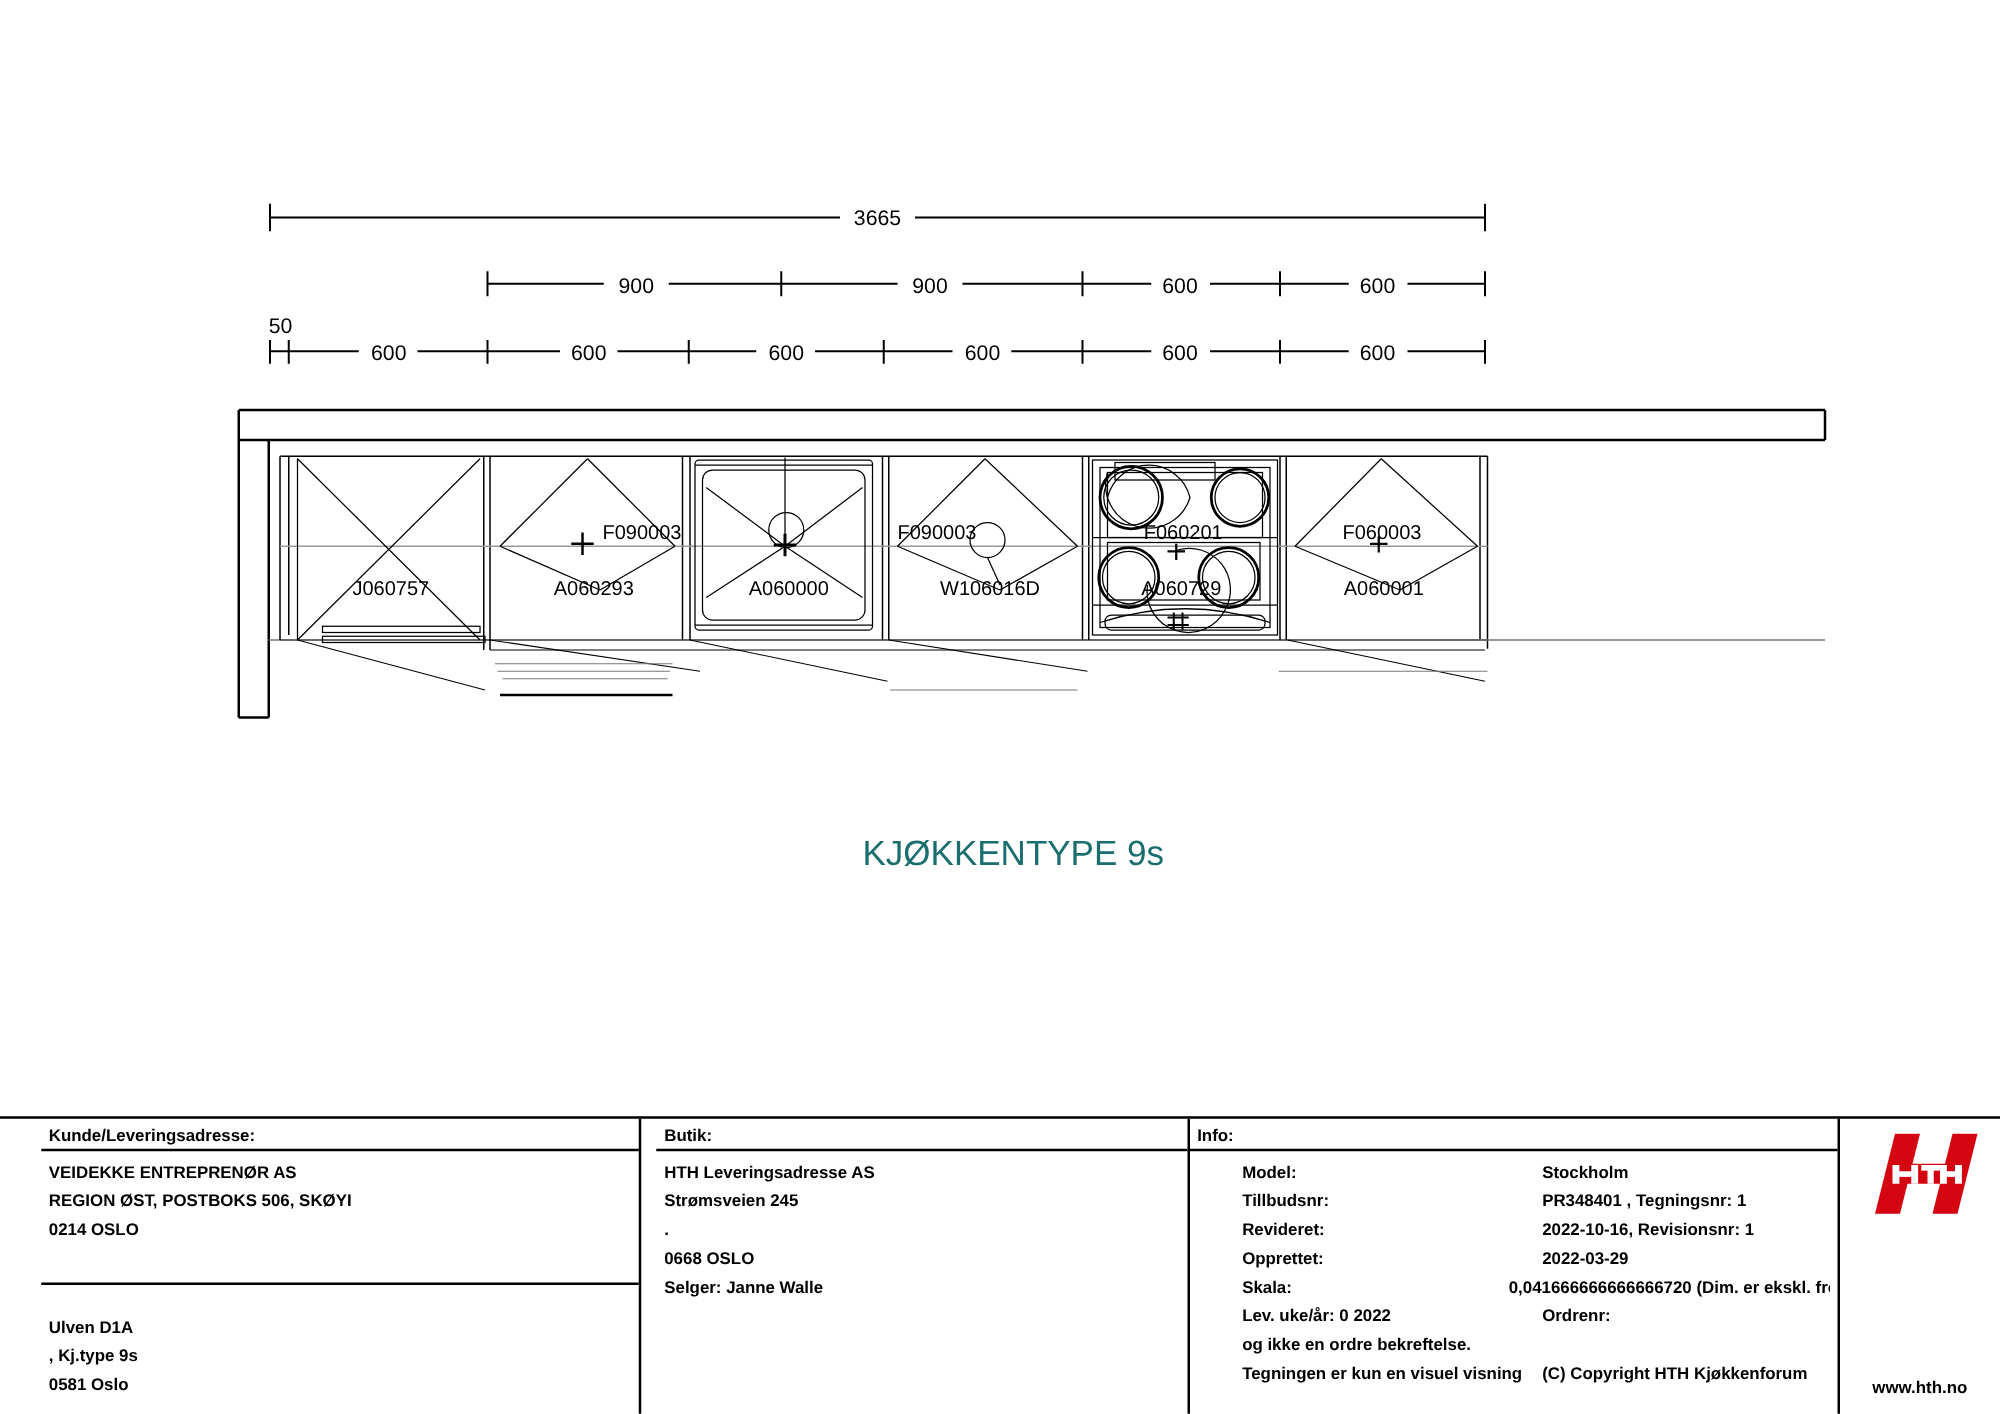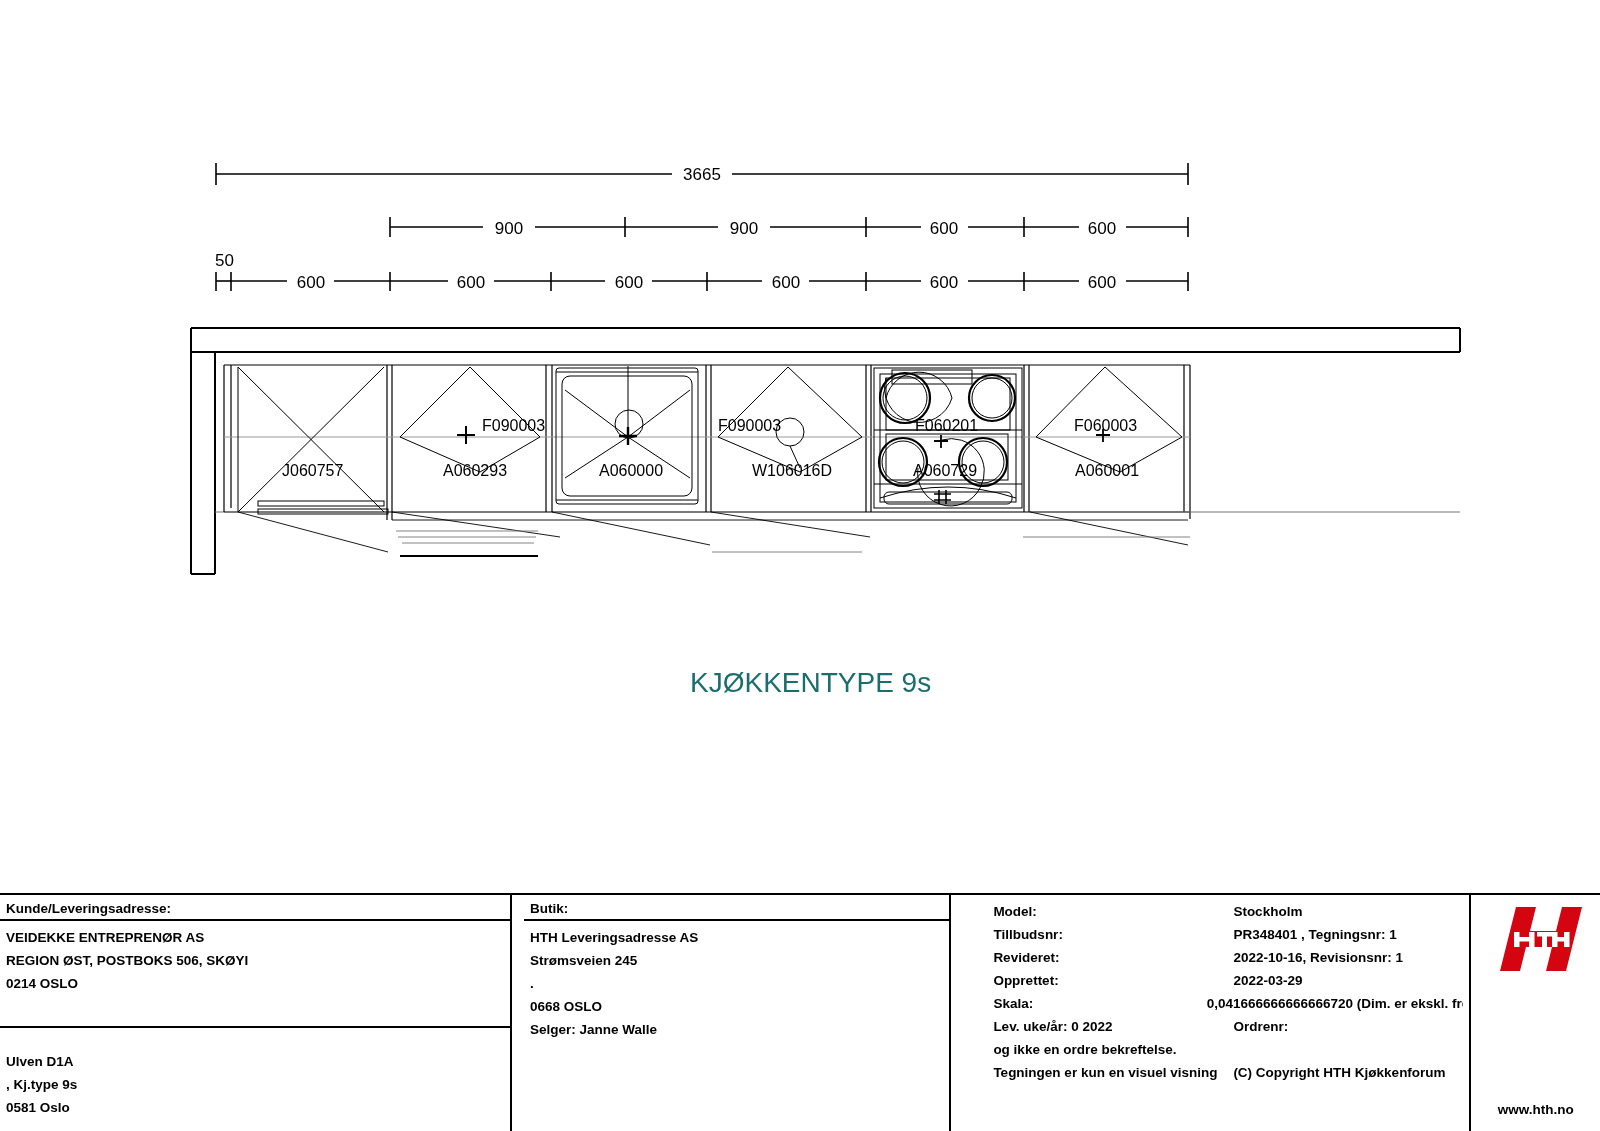--- a/index.html
+++ b/index.html
@@ -15,21 +15,21 @@
 
   .dimtext{font-family:"Liberation Sans",sans-serif;font-size:17px;fill:#000;}
   .partlabel{font-family:"Liberation Sans",sans-serif;font-size:16px;fill:#000;}
   .ktitle{font-family:"Liberation Sans",sans-serif;font-size:28px;fill:#1b6e6e;}
 
   
   #titleblock{position:absolute;left:0;top:893px;width:1600px;height:238px;
               border-top:2px solid #000;box-sizing:border-box;display:flex;}
   .tbcol{box-sizing:border-box;border-right:2px solid #000;position:relative;}
   .tbcol.last{border-right:none;}
-  .col-kunde{width:557px;}
+  .col-kunde{width:557px;padding-left:33px;}
   .col-butik{width:465px;margin-left:12px;}
   .col-info{width:520px;}
   .col-logo{width:140px;}
 
   .tbhead{font-size:13.5px;font-weight:bold;padding:6px 6px 5px 6px;
           border-bottom:2px solid #000;height:26px;box-sizing:border-box;
           white-space:nowrap;overflow:hidden;}
   .tbbody{padding:5px 6px 0 6px;}
   .tbline{font-size:13.5px;font-weight:bold;line-height:23px;white-space:nowrap;
           overflow:hidden;}
@@ -289,20 +289,21 @@
       <div class="tbbody">
         <div class="tbline">HTH Leveringsadresse AS</div>
         <div class="tbline">Strømsveien 245</div>
         <div class="tbline">.</div>
         <div class="tbline">0668 OSLO</div>
         <div class="tbline">Selger: Janne Walle</div>
       </div>
     </div>
 
     <div class="tbcol col-info">
+      <div class="tbhead">Info:</div>
       <div class="tbbody">
         <div class="inforow">
           <div class="infokey">Model:</div>
           <div class="infoval">Stockholm</div>
         </div>
         <div class="inforow">
           <div class="infokey">Tillbudsnr:</div>
           <div class="infoval">PR348401  , Tegningsnr: 1</div>
         </div>
         <div class="inforow">

